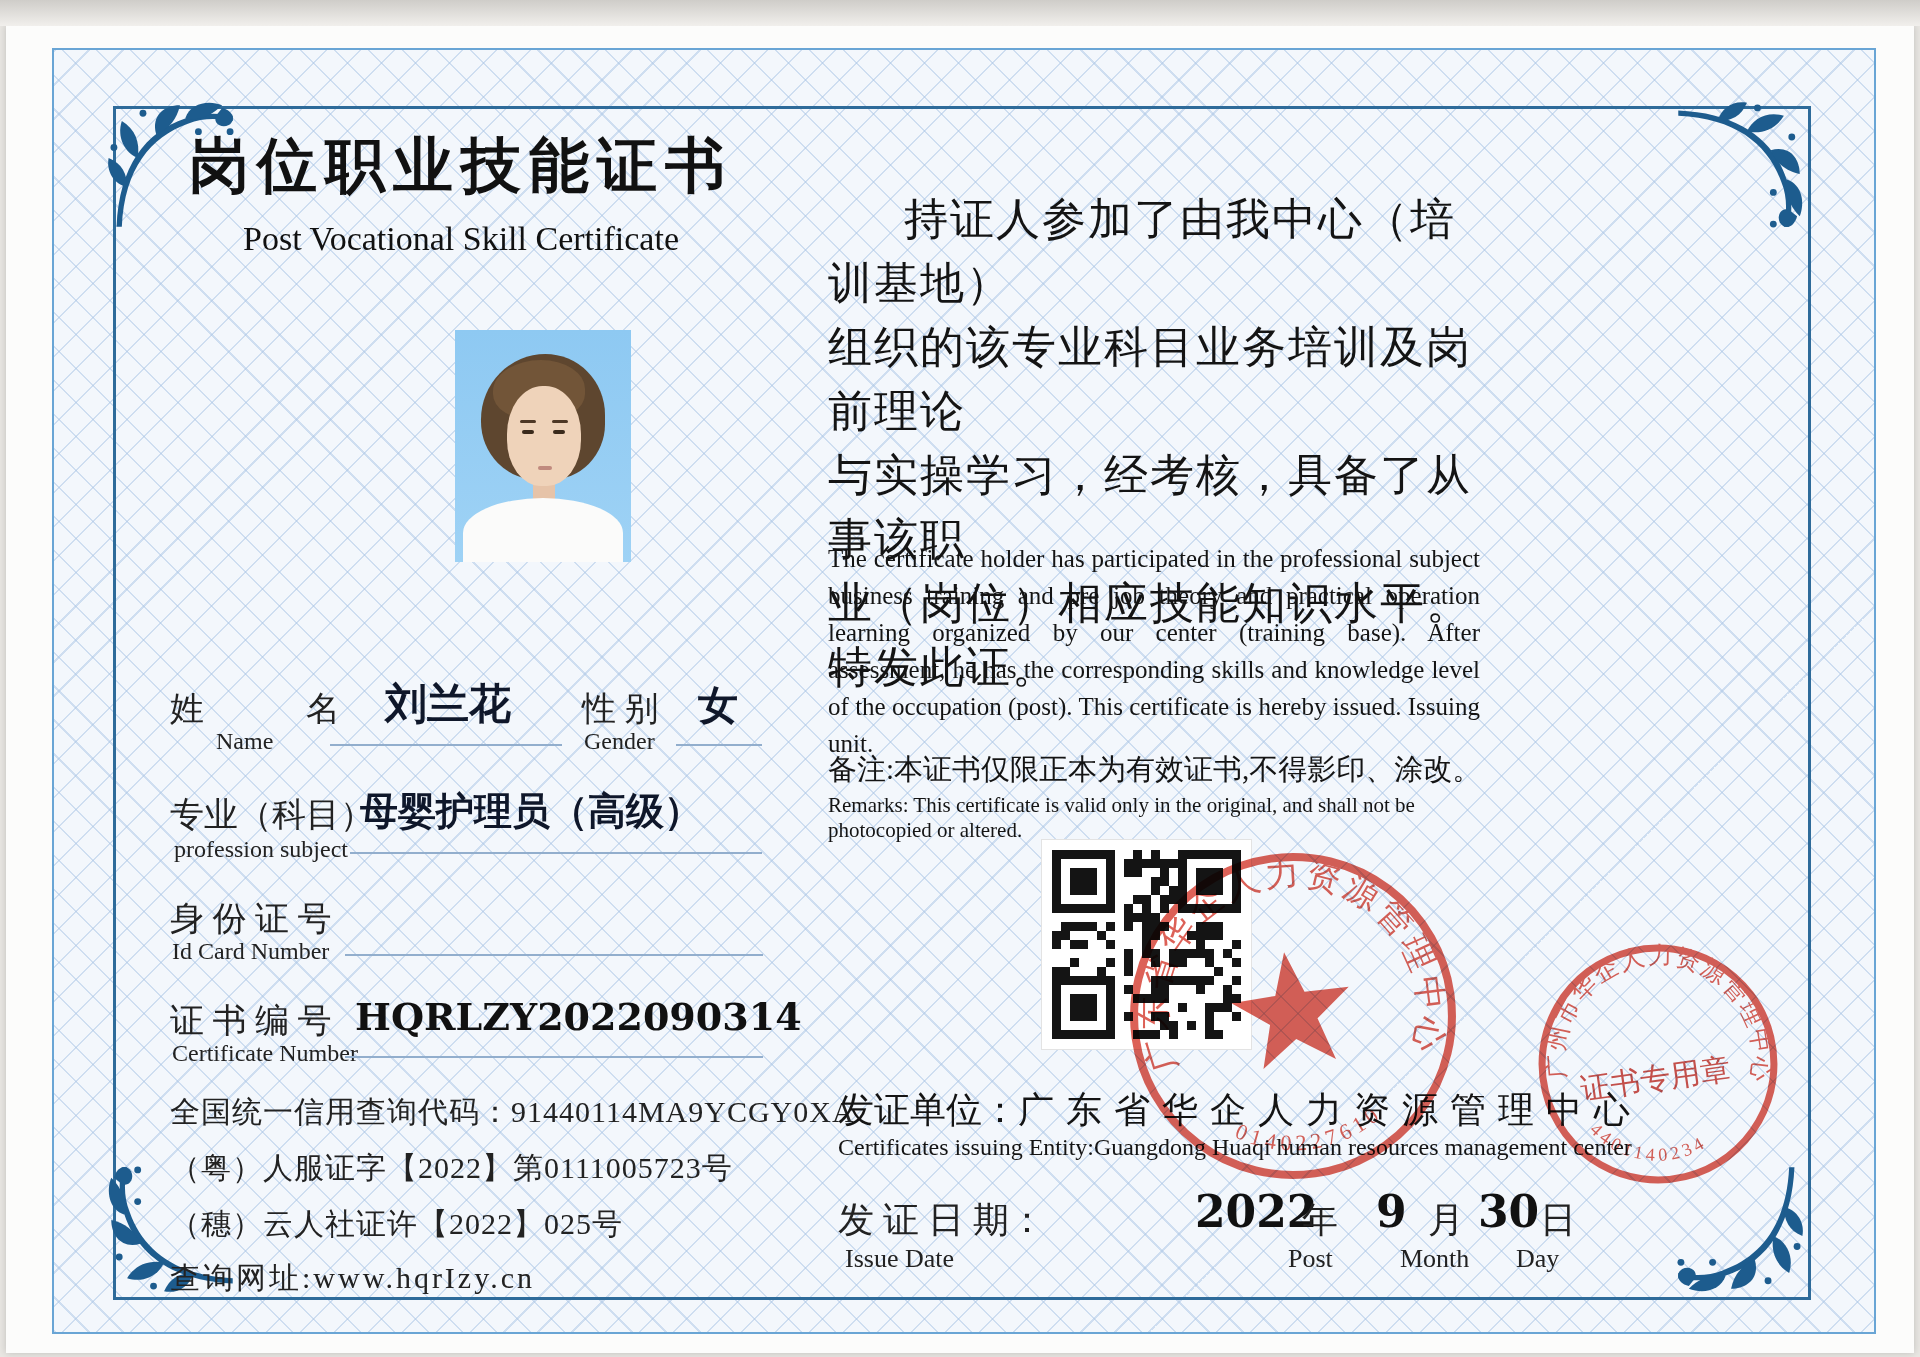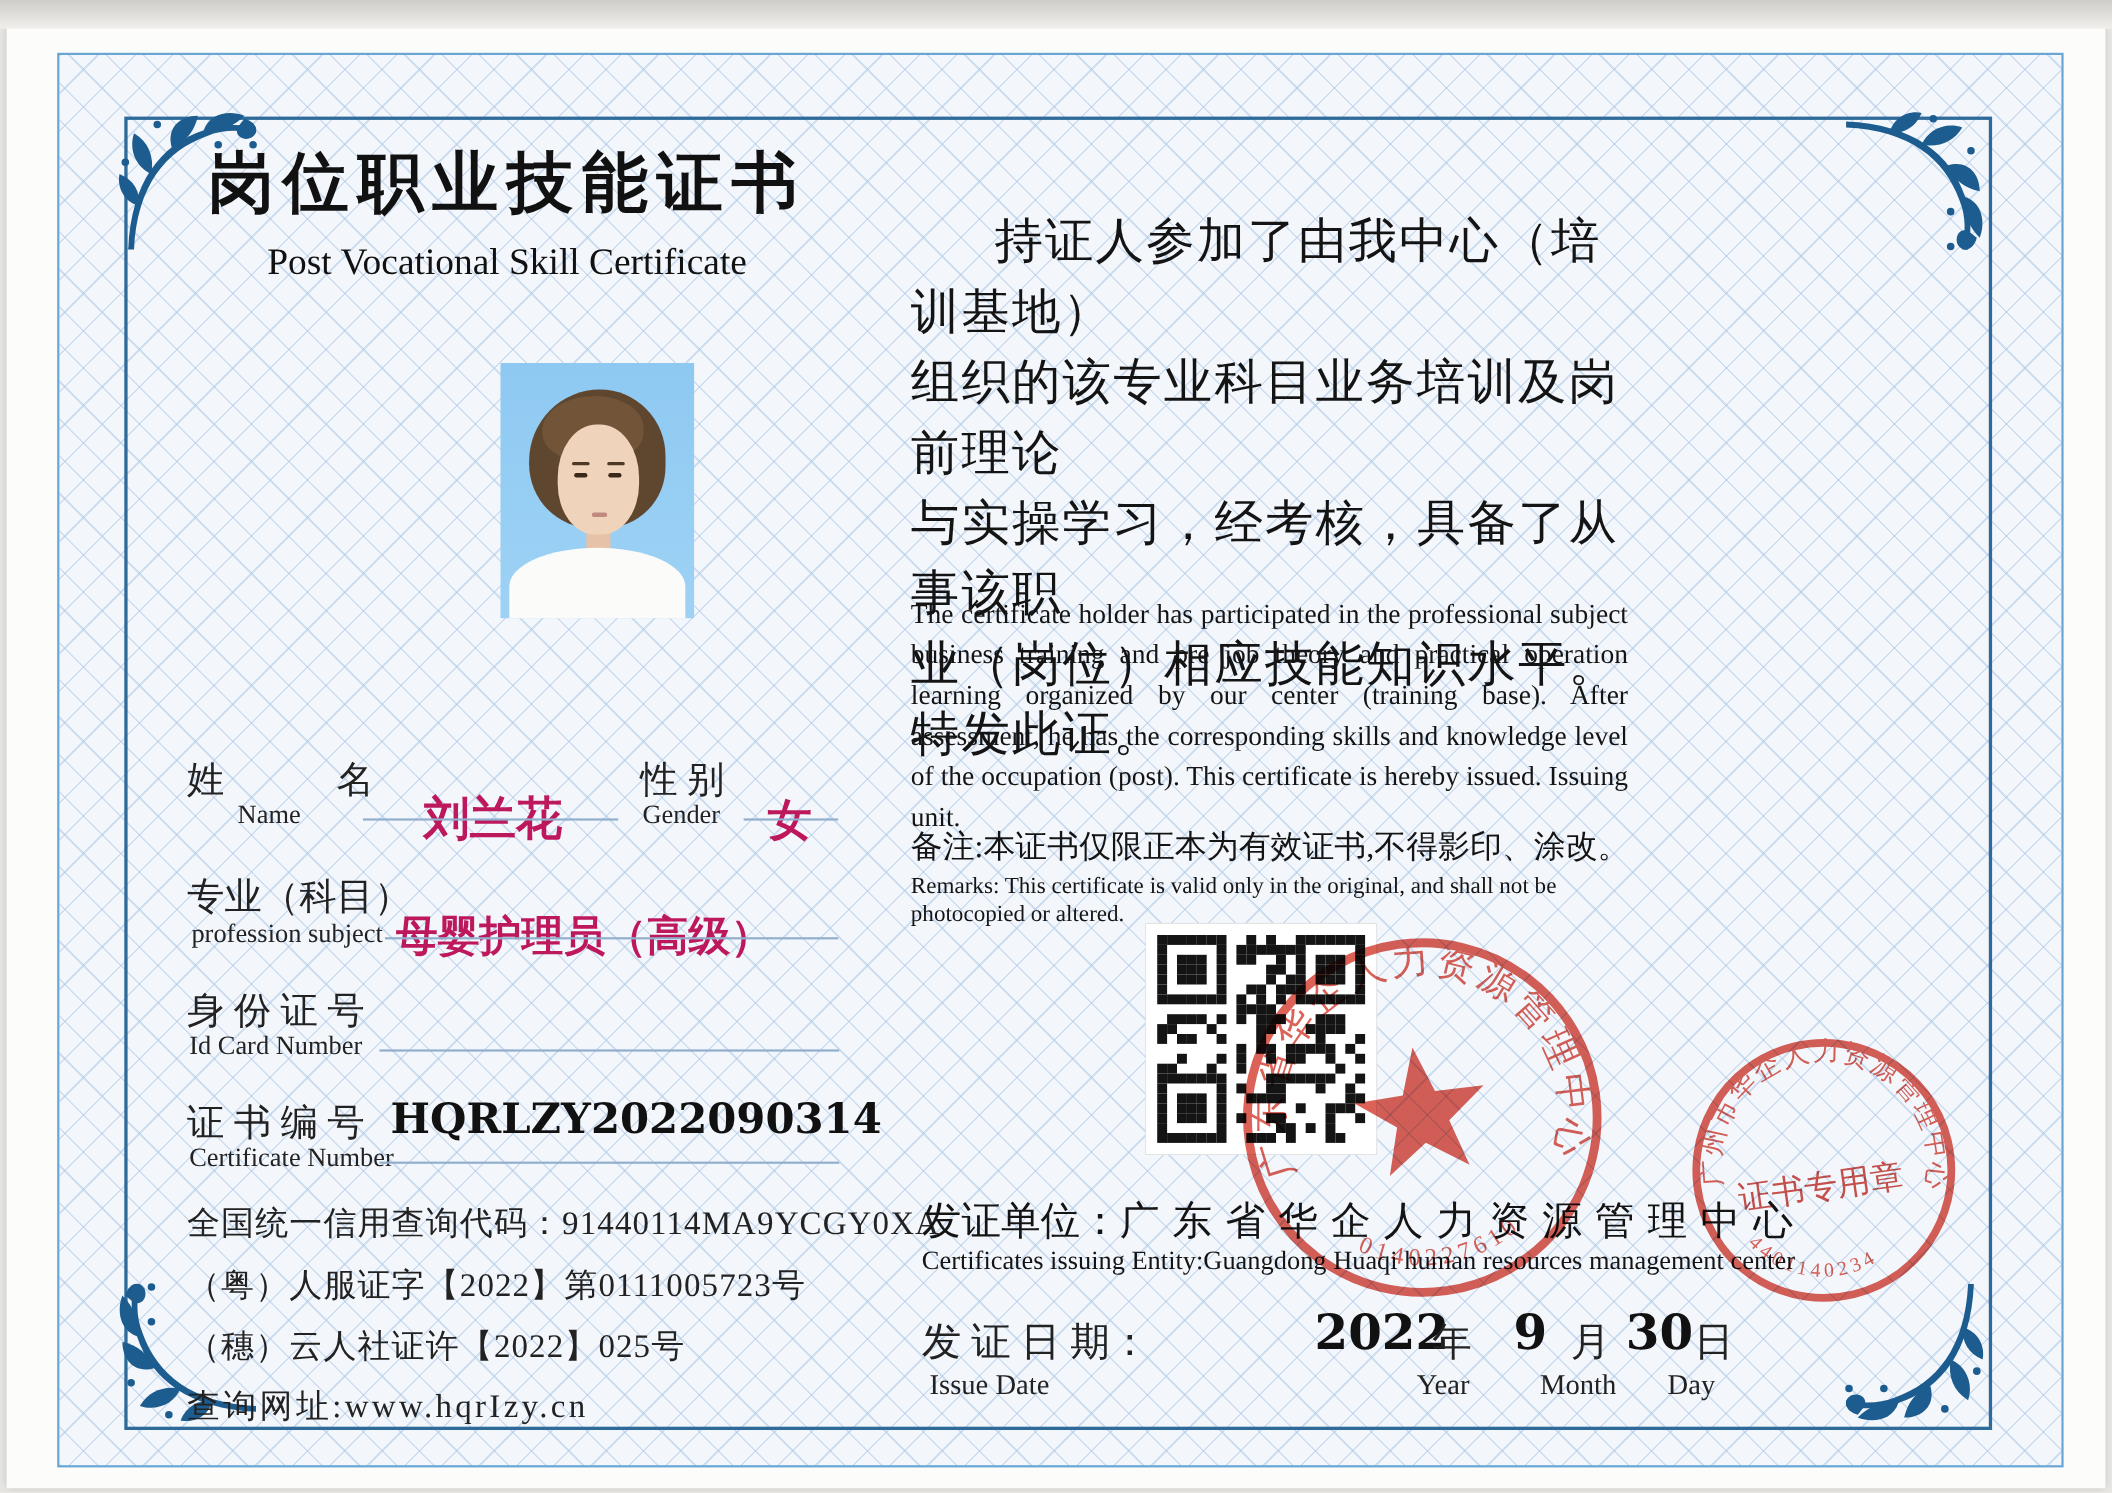--- a/index.html
+++ b/index.html
@@ -27,21 +27,21 @@
   .hair-hi{position:absolute;left:38px;top:30px;width:92px;height:60px;background:#7a5b3c;
     border-radius:60% 55% 50% 50%;opacity:.7;}
   .face{position:absolute;left:52px;top:56px;width:74px;height:100px;background:#efd3ba;border-radius:48% 48% 46% 46%;}
   .brow{position:absolute;width:16px;height:3px;background:#4e3826;border-radius:2px;}
   .eye{position:absolute;width:12px;height:4px;background:#3a2a1c;border-radius:2px;}
   .mouth{position:absolute;left:31px;top:80px;width:14px;height:4px;background:#c08a7e;border-radius:3px;}
   .neck{position:absolute;left:78px;top:148px;width:22px;height:26px;background:#e6c3a8;}
   .shirt{position:absolute;left:8px;top:168px;width:160px;height:70px;background:#fbfbfa;border-radius:50% 50% 0 0;}
   .label-cn{font-size:34px;color:#222;}
   .label-en{font-size:24px;color:#222;}
-  .value-hei{font-weight:bold;font-family:"Liberation Sans","DejaVu Sans",sans-serif;color:#be185d;margin-top:40px;}
+  .value-hei{font-weight:bold;font-family:"Liberation Sans","DejaVu Sans",sans-serif;color:#0f172a;}
   .value-num{font-weight:bold;font-family:"DejaVu Serif","Liberation Serif",serif;color:#111;}
   .uline{height:0;border-bottom:2px solid #92aecd;}
   .foot-line{font-size:30px;color:#222;letter-spacing:1px;}
   .cnp{left:828px;top:188px;width:668px;font-size:44px;line-height:64px;color:#141414;letter-spacing:2px;}
   .cnp .ln:first-child{text-indent:76px;}
   .enp{left:828px;top:540px;width:652px;font-size:25px;line-height:37px;text-align:justify;color:#141414;}
   .remarks-cn{left:828px;top:750px;width:680px;font-size:29px;color:#141414;}
   .remarks-en{left:828px;top:793px;width:680px;font-size:21px;color:#141414;}
   .qr-box{left:1042px;top:840px;background:#fff;box-shadow:0 0 0 1px #e3e3e3;line-height:0;}
   .issuer-cn{left:838px;top:1086px;font-size:36px;color:#141414;white-space:nowrap;}
@@ -368,21 +368,21 @@
 
   <div class="abs issuer-cn">
     <span>发证单位：</span><span class="val">广东省华企人力资源管理中心</span>
   </div>
   <div class="abs issuer-en">Certificates issuing Entity:Guangdong Huaqi human resources management center</div>
 
   <div class="abs label-cn" style="left:838px;top:1196px;font-size:36px">发 证 日 期：</div>
   <div class="abs label-en" style="left:845px;top:1244px;font-size:26px">Issue Date</div>
   <div class="abs value-num date-num" style="left:1195px;top:1186px">2022</div>
   <div class="abs label-cn" style="left:1302px;top:1196px;font-size:36px">年</div>
-  <div class="abs label-en" style="left:1288px;top:1244px;font-size:26px">Year</div>
+  <div class="abs label-en" style="left:1288px;top:1244px;font-size:26px">Post</div>
   <div class="abs value-num date-num" style="left:1376px;top:1186px">9</div>
   <div class="abs label-cn" style="left:1428px;top:1196px;font-size:36px">月</div>
   <div class="abs label-en" style="left:1400px;top:1244px;font-size:26px">Month</div>
   <div class="abs value-num date-num" style="left:1478px;top:1186px">30</div>
   <div class="abs label-cn" style="left:1540px;top:1196px;font-size:36px">日</div>
   <div class="abs label-en" style="left:1516px;top:1244px;font-size:26px">Day</div>
 
   <svg class="abs seal" style="left:1122px;top:845px;transform:rotate(-8deg)" width="342" height="342" viewBox="0 0 340 340">
     <defs>
       <path id="sl-arc" d="M 52,210 A 126,126 0 1 1 288,210" fill="none"></path>

